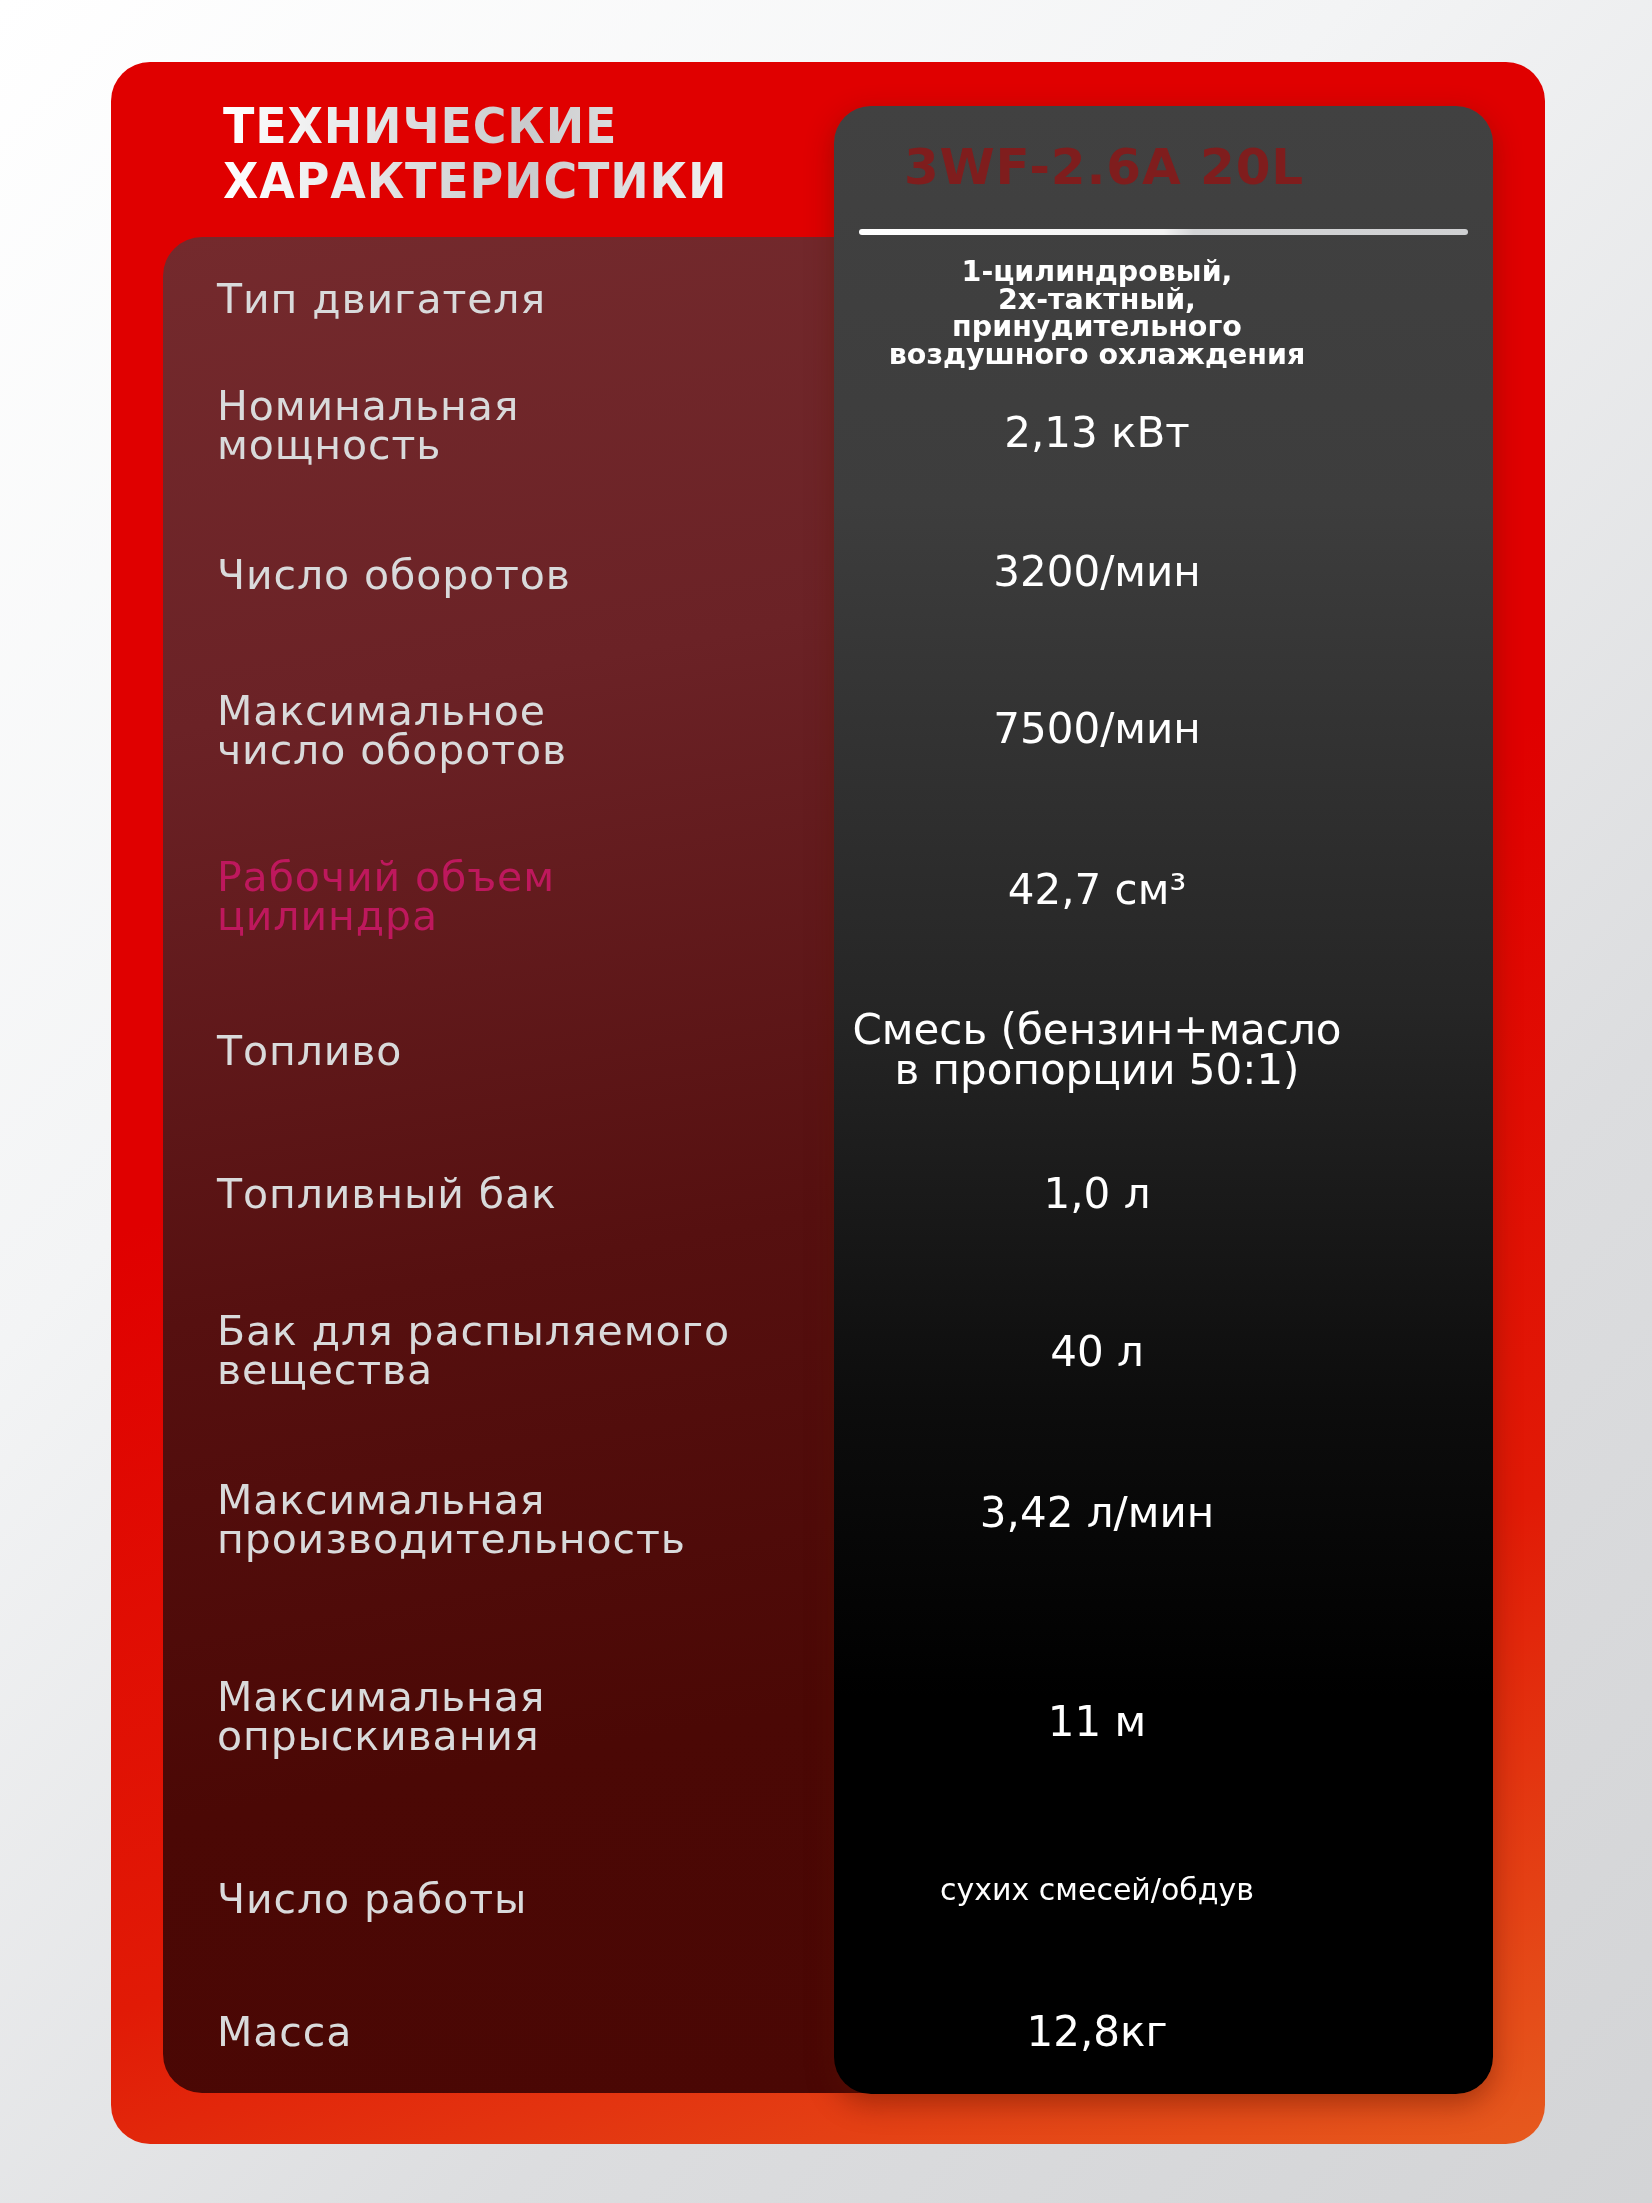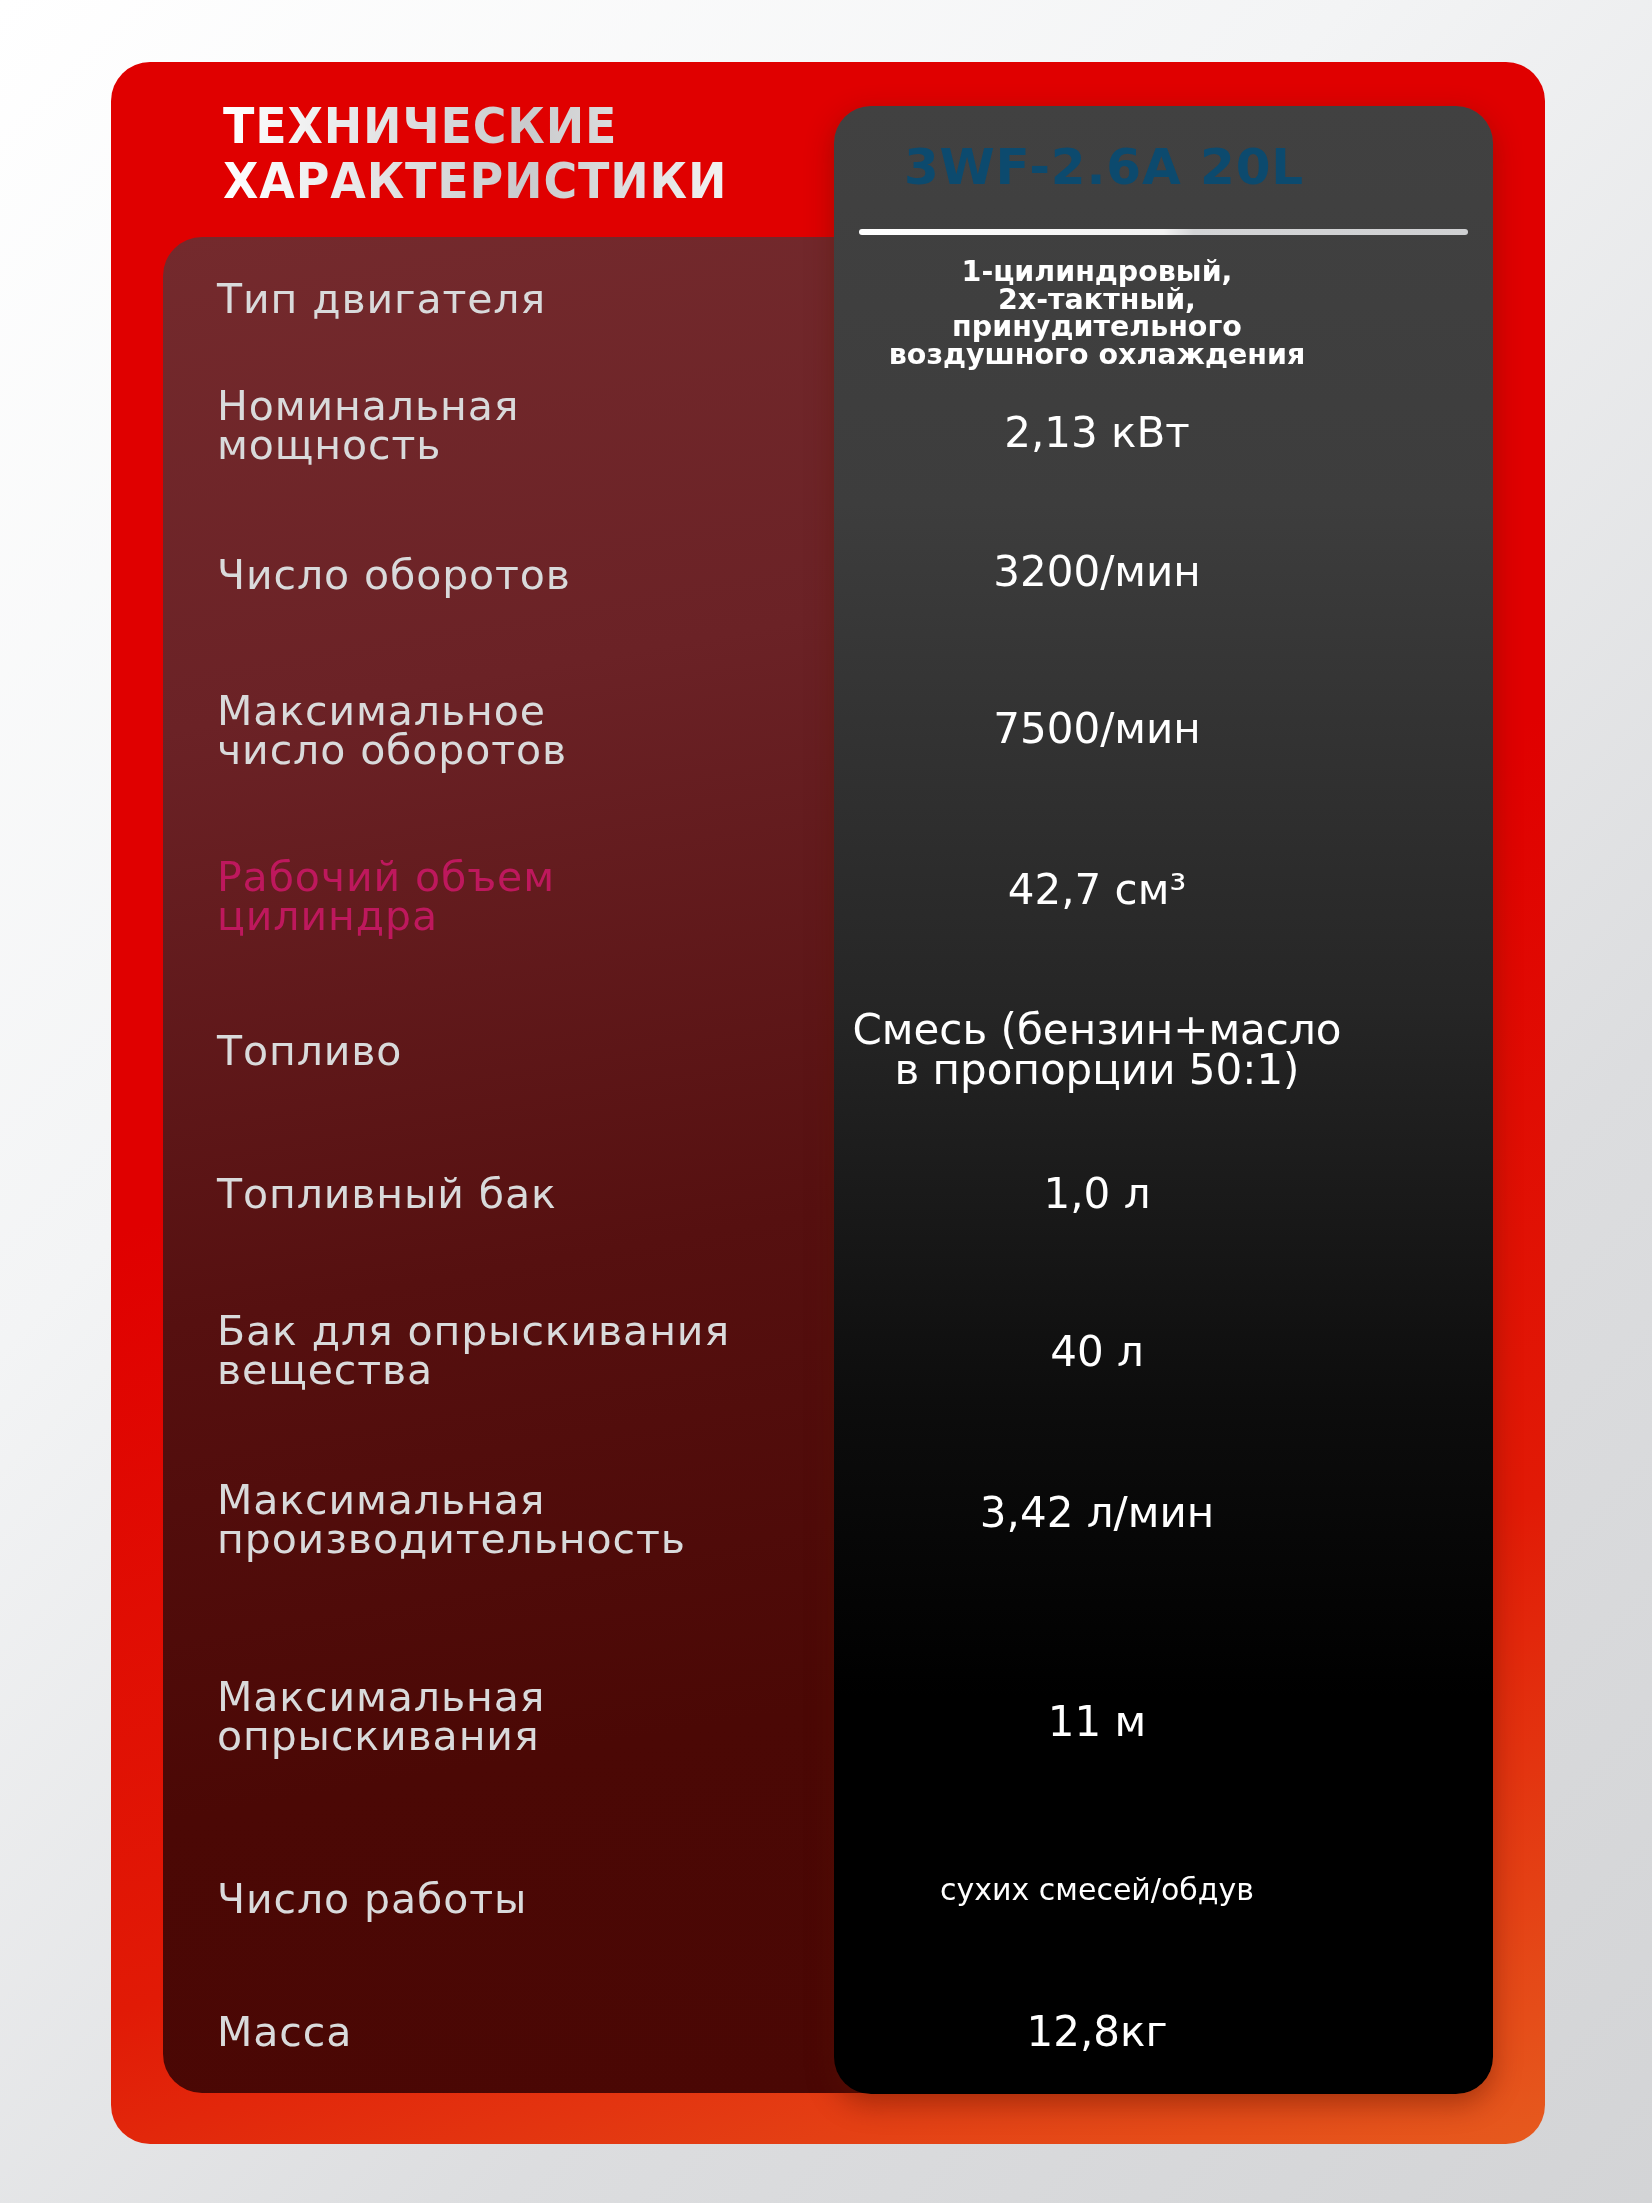--- a/index.html
+++ b/index.html
@@ -29,21 +29,21 @@
     background:linear-gradient(170deg,#742a2d 0%,#6b2226 25%,#561010 55%,#4b0805 80%,#4a0704 100%);
   }
   .right-panel{
     position:absolute;left:834px;top:106px;width:659px;height:1988px;
     border-radius:37px;
     background:linear-gradient(180deg,#414141 0%,#3d3d3d 20%,#262626 45%,#0d0d0d 65%,#000000 80%,#000000 100%);
     box-shadow:0 9.2px 27.5px rgba(90,20,0,0.45);
   }
   .model{
     position:absolute;left:834px;top:138px;width:540px;text-align:center;
-    font-weight:bold;font-size:50px;line-height:59px;color:#0c4a6e;letter-spacing:0.9px;
+    font-weight:bold;font-size:50px;line-height:59px;color:#7f1d1d;letter-spacing:0.9px;
   }
   .divider{
     position:absolute;left:859px;top:229px;width:609px;height:6.4px;border-radius:3.7px;
     background:linear-gradient(90deg,#ffffff 0%,#f2f2f2 50%,#d3d4d6 55%,#cfd0d2 100%);
   }
   .label{
     position:absolute;left:217px;width:643px;
     font-family:"DejaVu Sans","Liberation Sans",sans-serif;
     font-size:41px;line-height:39px;letter-spacing:0.9px;
     color:#d9dadb;
@@ -125,21 +125,21 @@
 </div>
 
 <div class="label" style="top:1194px">
   <span>Топливный бак</span>
 </div>
 <div class="value" style="top:1194px">
   <span>1,0 л</span>
 </div>
 
 <div class="label" style="top:1351px">
-  <span>Бак для опрыскивания</span>
+  <span>Бак для распыляемого</span>
   <span>вещества</span>
 </div>
 <div class="value" style="top:1352px">
   <span>40 л</span>
 </div>
 
 <div class="label" style="top:1520px">
   <span>Максимальная</span>
   <span>производительность</span>
 </div>

